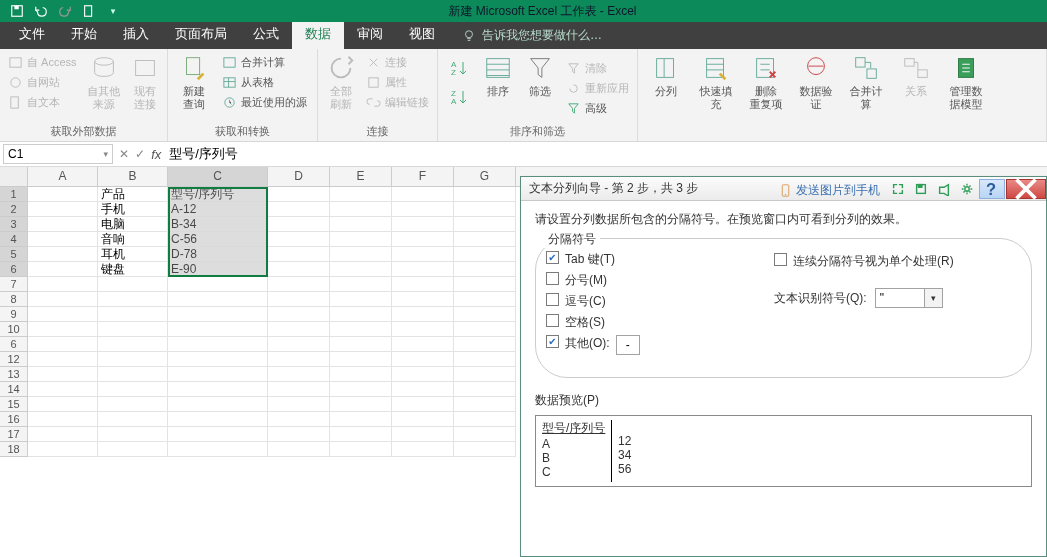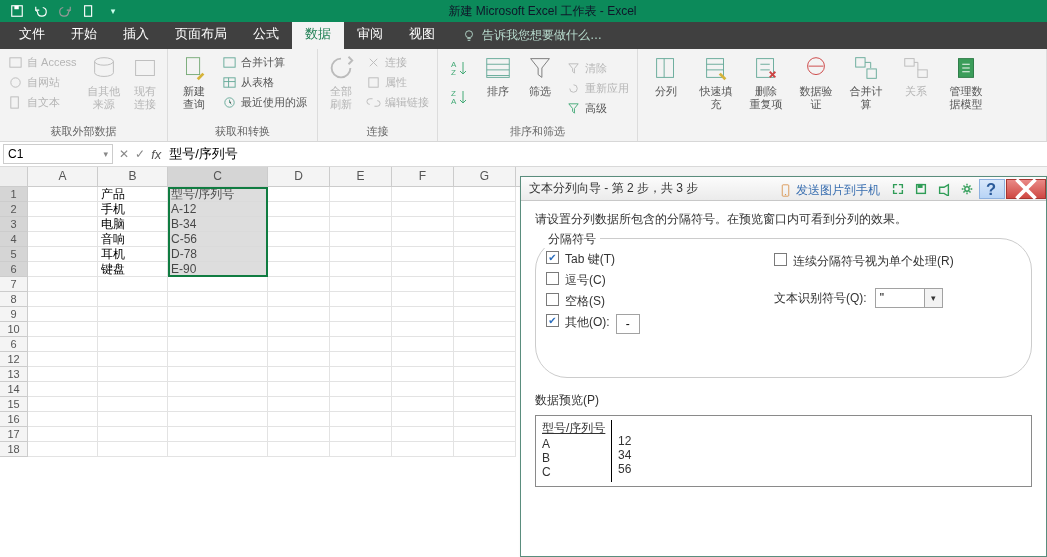--- a/index.html
+++ b/index.html
@@ -626,20 +626,24 @@
   <div class="dlg-body">
     <div class="dlg-instr">请设置分列数据所包含的分隔符号。在预览窗口内可看到分列的效果。</div>
     <div class="fieldset" style="position:relative;height:140px;border-radius:32px;">
       <div class="fieldset-legend">分隔符号</div>
       <div class="chk-row">
           <span class="chk checked"></span>
           <span>Tab 键(T)</span>
         </div>
       <div class="chk-row">
           <span class="chk"></span>
+          <span>分号(M)</span>
+        </div>
+      <div class="chk-row">
+          <span class="chk"></span>
           <span>逗号(C)</span>
         </div>
       <div class="chk-row">
           <span class="chk"></span>
           <span>空格(S)</span>
         </div>
       <div class="chk-row">
         <span class="chk checked"></span>
         <span>其他(O):</span>
         <input class="small-input" value="-" style="">

